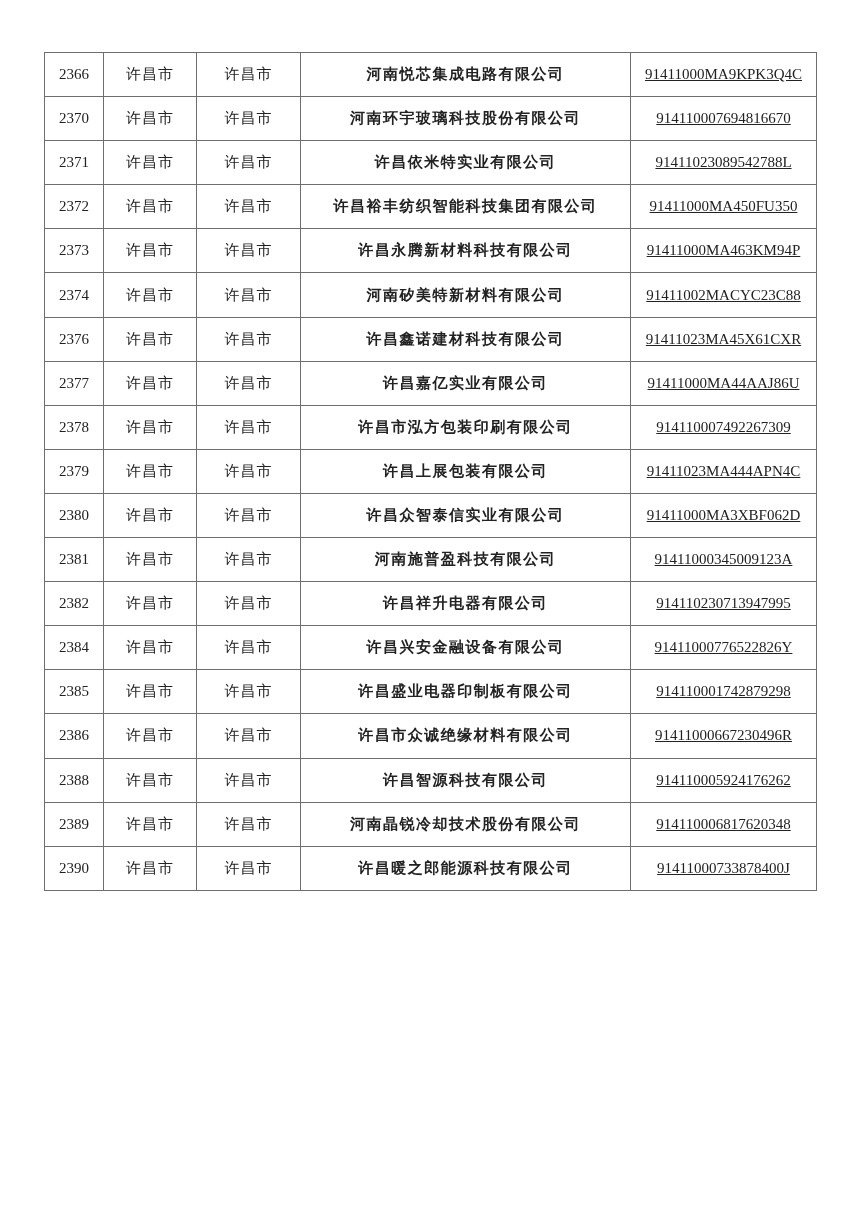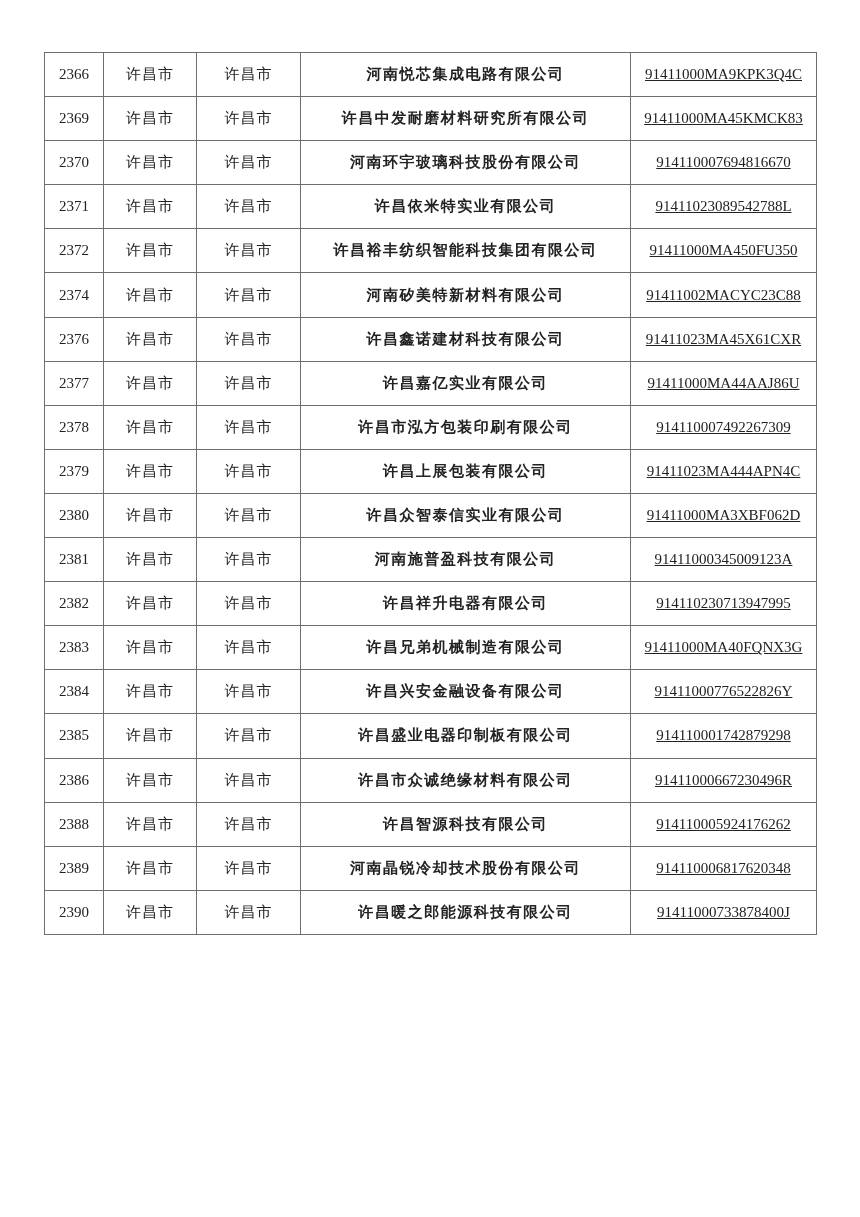--- a/index.html
+++ b/index.html
@@ -24,27 +24,20 @@
   <tr>
     <td class="c-no">2366</td>
     <td class="c-city">许昌市</td>
     <td class="c-county">许昌市</td>
     <td class="c-name">河南悦芯集成电路有限公司</td>
     <td class="c-code">91411000MA9KPK3Q4C</td>
   </tr>
 
 
 
-  <tr>
-    <td class="c-no">2369</td>
-    <td class="c-city">许昌市</td>
-    <td class="c-county">许昌市</td>
-    <td class="c-name">许昌中发耐磨材料研究所有限公司</td>
-    <td class="c-code">91411000MA45KMCK83</td>
-  </tr>
 
   <tr>
     <td class="c-no">2370</td>
     <td class="c-city">许昌市</td>
     <td class="c-county">许昌市</td>
     <td class="c-name">河南环宇玻璃科技股份有限公司</td>
     <td class="c-code">914110007694816670</td>
   </tr>
 
   <tr>
@@ -56,20 +49,27 @@
   </tr>
 
   <tr>
     <td class="c-no">2372</td>
     <td class="c-city">许昌市</td>
     <td class="c-county">许昌市</td>
     <td class="c-name">许昌裕丰纺织智能科技集团有限公司</td>
     <td class="c-code">91411000MA450FU350</td>
   </tr>
 
+  <tr>
+    <td class="c-no">2373</td>
+    <td class="c-city">许昌市</td>
+    <td class="c-county">许昌市</td>
+    <td class="c-name">许昌永腾新材料科技有限公司</td>
+    <td class="c-code">91411000MA463KM94P</td>
+  </tr>
 
   <tr>
     <td class="c-no">2374</td>
     <td class="c-city">许昌市</td>
     <td class="c-county">许昌市</td>
     <td class="c-name">河南矽美特新材料有限公司</td>
     <td class="c-code">91411002MACYC23C88</td>
   </tr>
 
 
@@ -122,27 +122,20 @@
   </tr>
 
   <tr>
     <td class="c-no">2382</td>
     <td class="c-city">许昌市</td>
     <td class="c-county">许昌市</td>
     <td class="c-name">许昌祥升电器有限公司</td>
     <td class="c-code">914110230713947995</td>
   </tr>
 
-  <tr>
-    <td class="c-no">2383</td>
-    <td class="c-city">许昌市</td>
-    <td class="c-county">许昌市</td>
-    <td class="c-name">许昌兄弟机械制造有限公司</td>
-    <td class="c-code">91411000MA40FQNX3G</td>
-  </tr>
 
   <tr>
     <td class="c-no">2384</td>
     <td class="c-city">许昌市</td>
     <td class="c-county">许昌市</td>
     <td class="c-name">许昌兴安金融设备有限公司</td>
     <td class="c-code">91411000776522826Y</td>
   </tr>
 
   <tr>

